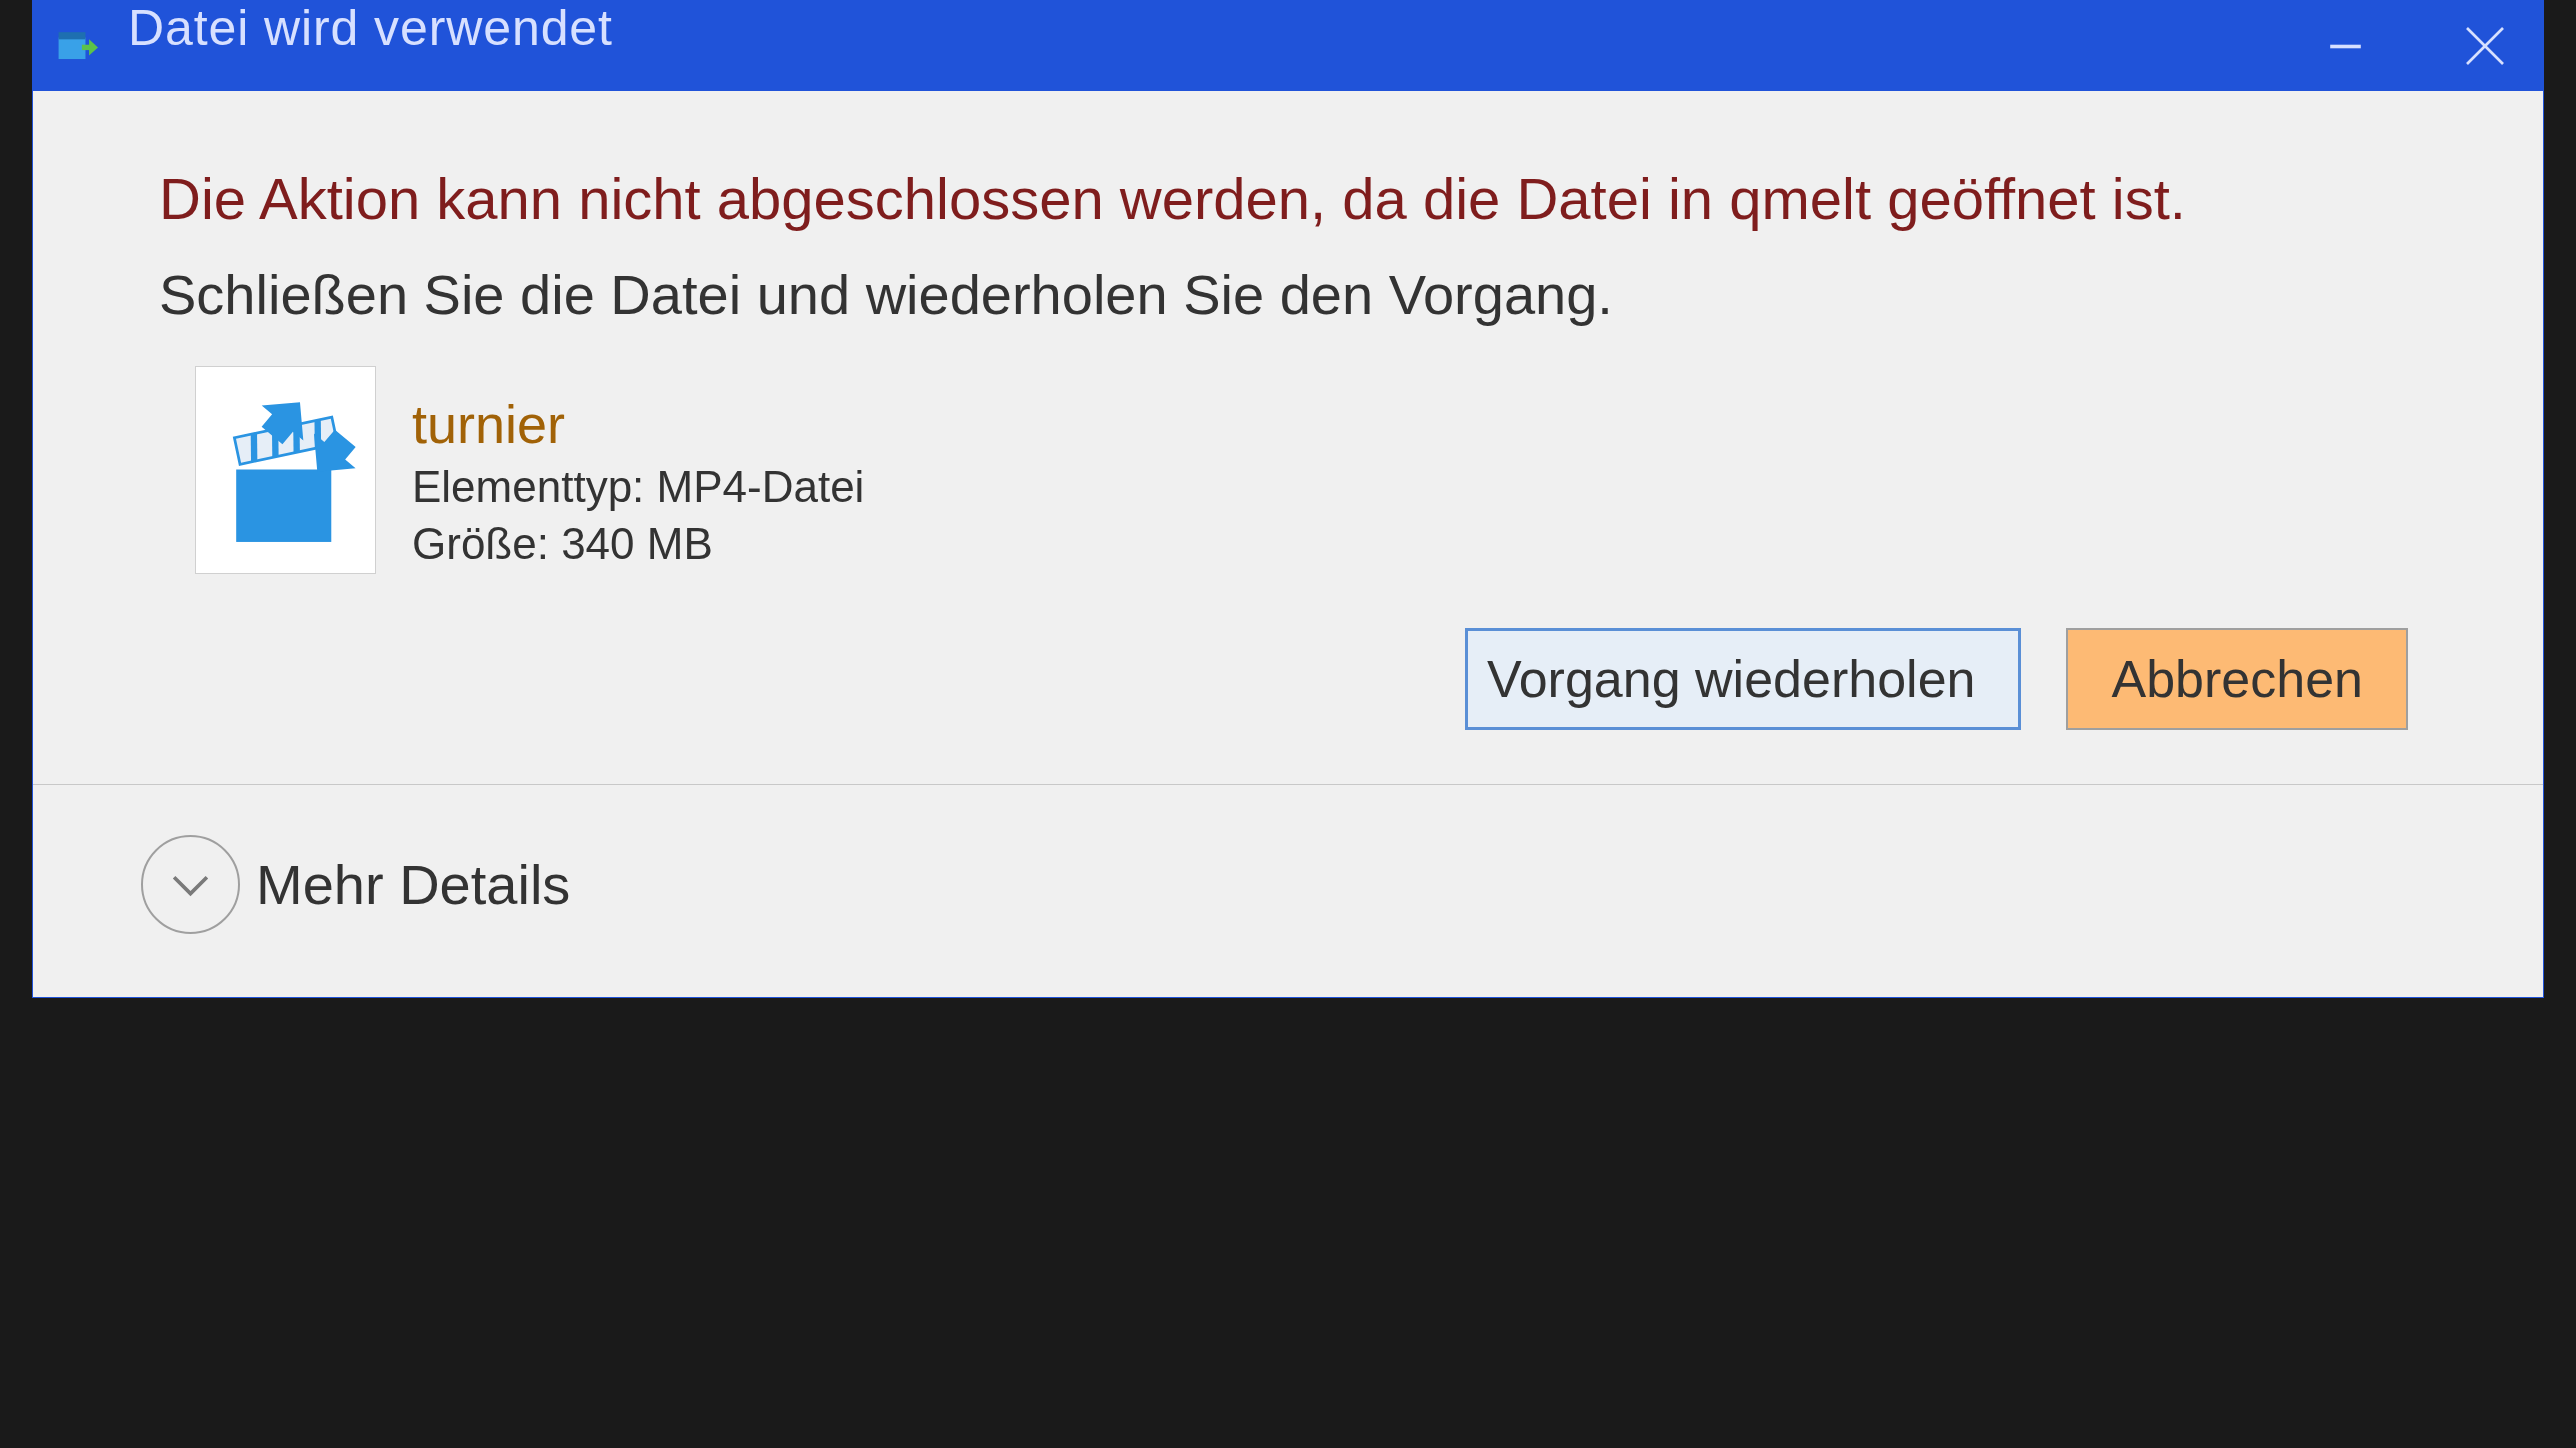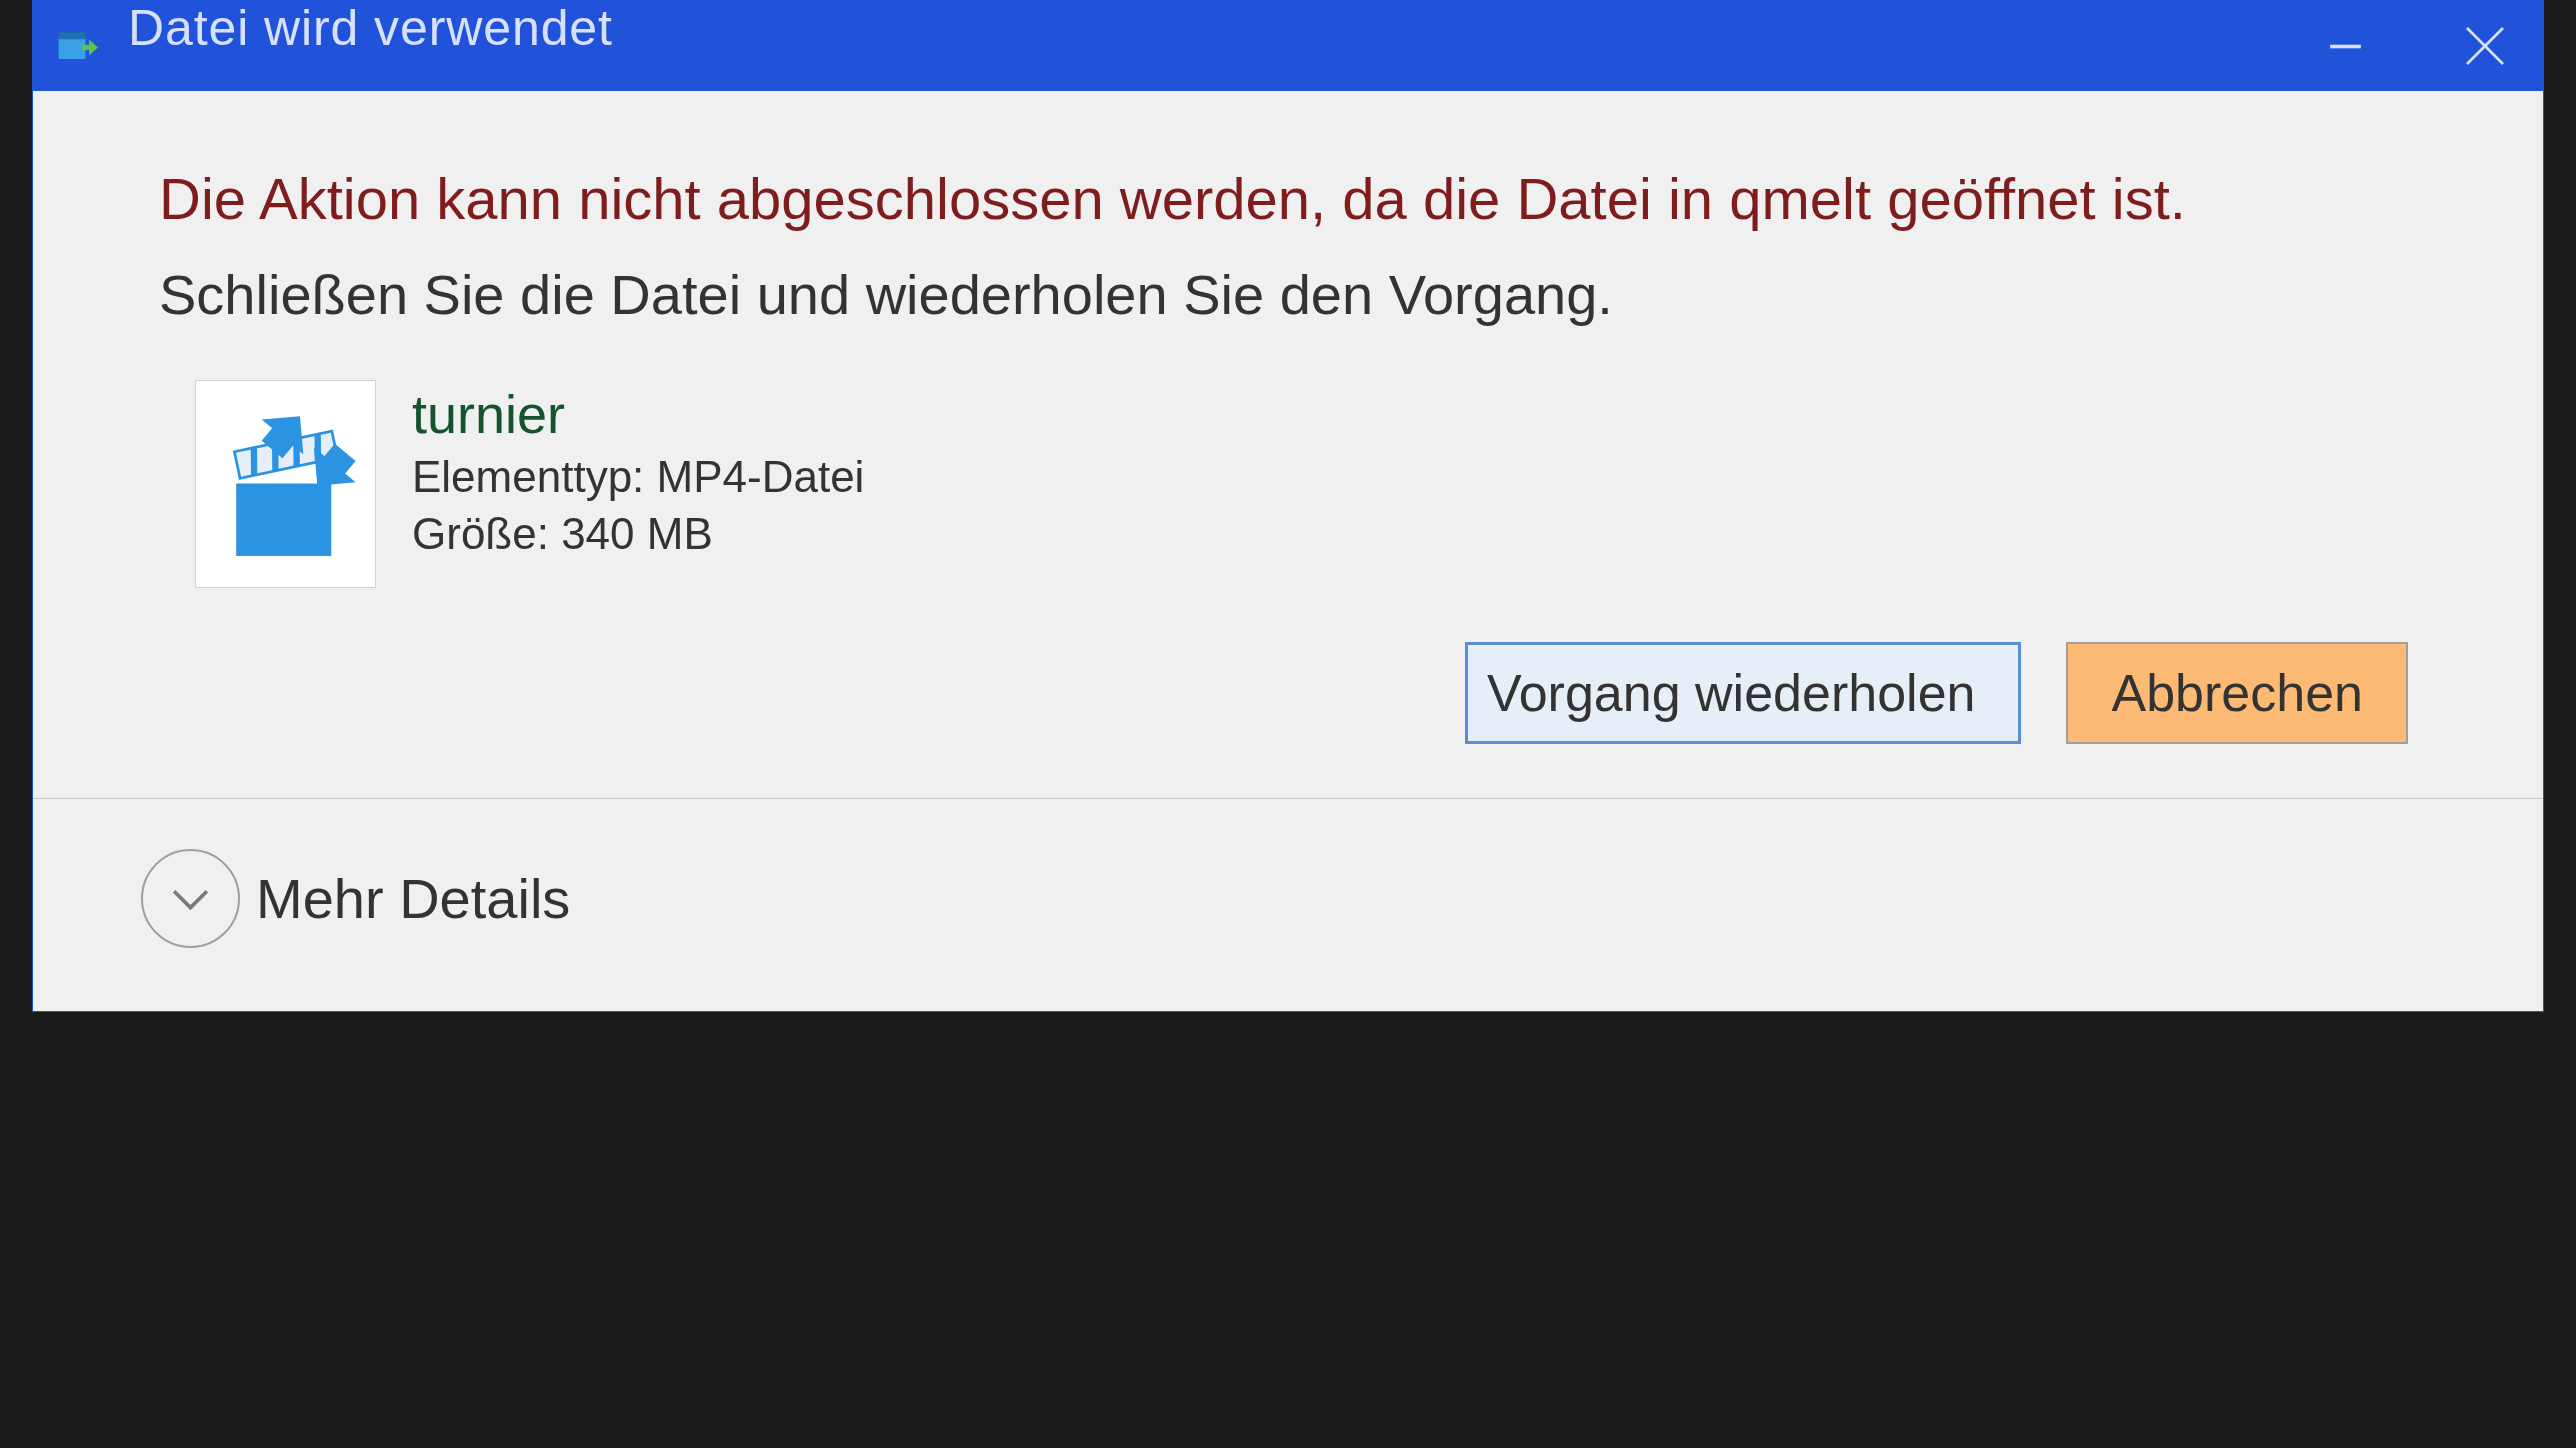--- a/index.html
+++ b/index.html
@@ -69,21 +69,21 @@
     .message-main {
       font-size: 58px;
       color: #7f1d1d;
       line-height: 1.25;
       margin-bottom: 26px;
       font-weight: 400;
     }
     .message-instruction {
       font-size: 56px;
       color: #333333;
-      margin-bottom: 53px;
+      margin-bottom: 39px;
       font-weight: 400;
     }
     .file-block {
       display: flex;
       gap: 36px;
       padding-left: 36px;
       align-items: flex-start;
       margin-bottom: 54px;
     }
     .file-icon {
@@ -97,21 +97,22 @@
       position: relative;
     }
     .file-details {
       display: flex;
       flex-direction: column;
       gap: 7.2px;
       padding-top: 3.6px;
     }
     .file-name {
       font-size: 54px;
-      color: #14532d;
+      color: #a16207;
+      margin-top: 24px;
     }
     .file-type, .file-size {
       font-size: 44px;
       color: #333333;
     }
     .buttons {
       display: flex;
       justify-content: flex-end;
       gap: 45px;
       padding-right: 9px;

